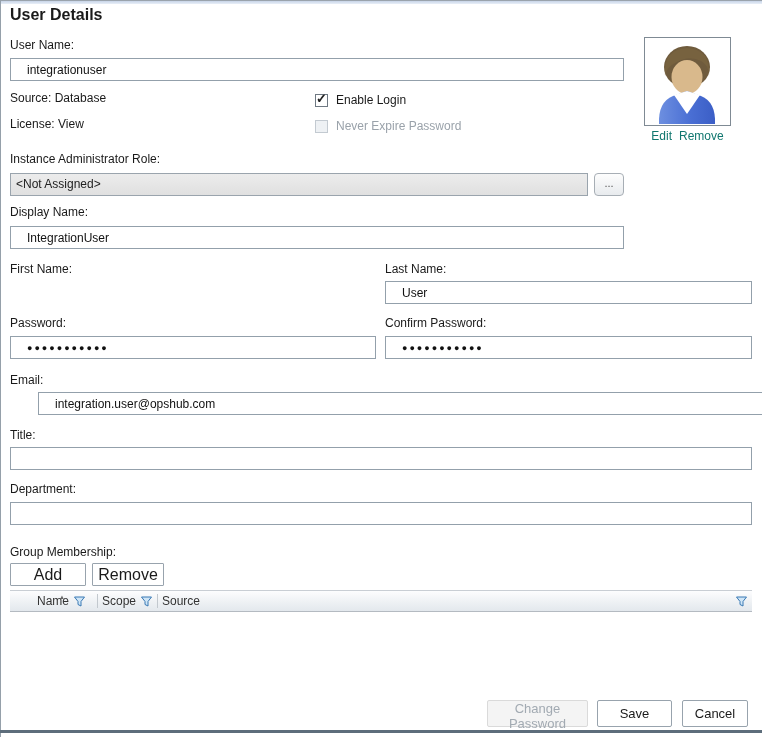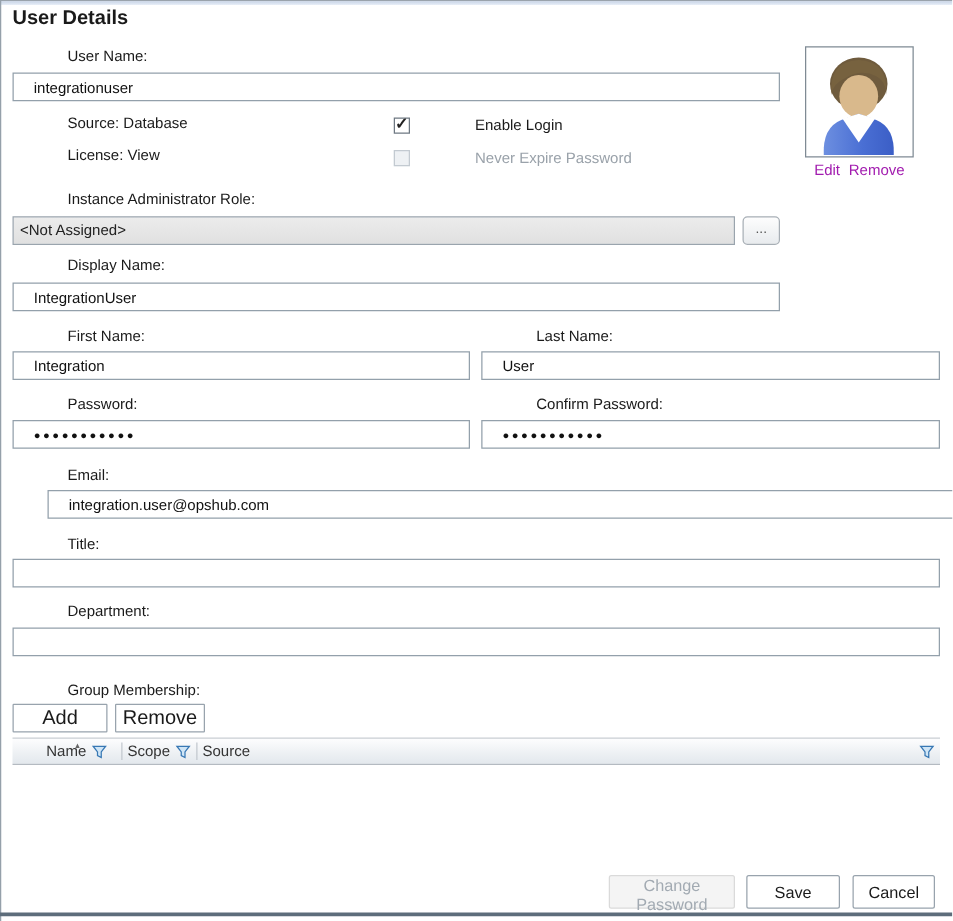--- a/index.html
+++ b/index.html
@@ -18,21 +18,21 @@
   }
   .abs { position: absolute; }
   
   .edge-top    { left:0; top:0; width:762px; height:1px; background:#9aa3ac; }
   .edge-top-glow { left:0; top:1px; width:762px; height:3px;
                    background:linear-gradient(180deg,#c7d4e7,#e9eff8); }
   .edge-left   { left:0; top:0; width:1px; height:737px; background:#95a0aa; }
   .edge-bottom { left:0; top:730px; width:762px; height:3px; background:#5d6d7b; }
 
   .page-title { left:10px; top:6px; font-size:16px; font-weight:bold; }
-  .lbl { white-space:nowrap;margin-left:44px; }
+  .lbl { white-space:nowrap; }
   .lbl-gray { color:#9aa2aa; }
 
   input.txt {
     position:absolute; height:23px; border:1px solid #93a0ab; background:#fff;
     font-family:"Liberation Sans",sans-serif; font-size:12px; color:#111;
     padding:0 16px; outline:none;
   }
   input.pw { font-size:9px; letter-spacing:2px; }
   .role-field {
     position:absolute; height:23px; border:1px solid #9aa4ad;
@@ -53,21 +53,21 @@
   .checkbox.disabled { border:1px solid #c3cad1; background:#eef1f4; }
 
   .avatar-box {
     position:absolute; left:644px; top:37px; width:87px; height:89px;
     border:1px solid #7f8a94; background:#fff;
   }
   .avatar-links {
     position:absolute; left:644px; top:129px; width:87px;
     display:flex; justify-content:center; gap:7px;
   }
-  .avatar-links span { color:#a21caf; cursor:pointer; }
+  .avatar-links span { color:#0f766e; cursor:pointer; }
 
   .btn {
     position:absolute; border:1px solid #98a3ad; border-radius:2px; background:#fff;
     font-family:"Liberation Sans",sans-serif; font-size:13px; color:#1a1a1a;
     text-align:center; cursor:pointer;
   }
   .btn-sm { font-size:16px; border-radius:1px; }
   .btn.disabled {
     background:#f4f4f4; border:1px solid #dadada; color:#a2aab2; cursor:default;
   }
@@ -144,21 +144,20 @@
 
   <div class="abs lbl" style="left:10px;top:152px">Instance Administrator Role:</div>
   <div class="role-field" style="left:10px;top:173px;width:578px">&lt;Not Assigned&gt;</div>
   <div class="browse-btn" style="left:594px;top:173px">...</div>
 
   <div class="abs lbl" style="left:10px;top:205px">Display Name:</div>
   <input class="txt" style="left: 10px; top: 226px; width: 614px;" value="IntegrationUser">
 
   <div class="abs lbl" style="left:10px;top:262px">First Name:</div>
   <div class="abs lbl" style="left:385px;top:262px">Last Name:</div>
-  <input class="txt" style="left: 10px; top: 281px; width: 366px;" value="Integration">
   <input class="txt" style="left: 385px; top: 281px; width: 367px;" value="User">
 
   <div class="abs lbl" style="left:10px;top:316px">Password:</div>
   <div class="abs lbl" style="left:385px;top:316px">Confirm Password:</div>
   <input class="txt pw" style="left: 10px; top: 336px; width: 366px;" value="●●●●●●●●●●●">
   <input class="txt pw" style="left: 385px; top: 336px; width: 367px;" value="●●●●●●●●●●●">
 
   <div class="abs lbl" style="left:10px;top:373px">Email:</div>
   <input class="txt" style="left: 10px; top: 392px; width: 742px; margin-left: 28px;" value="integration.user@opshub.com">
 

